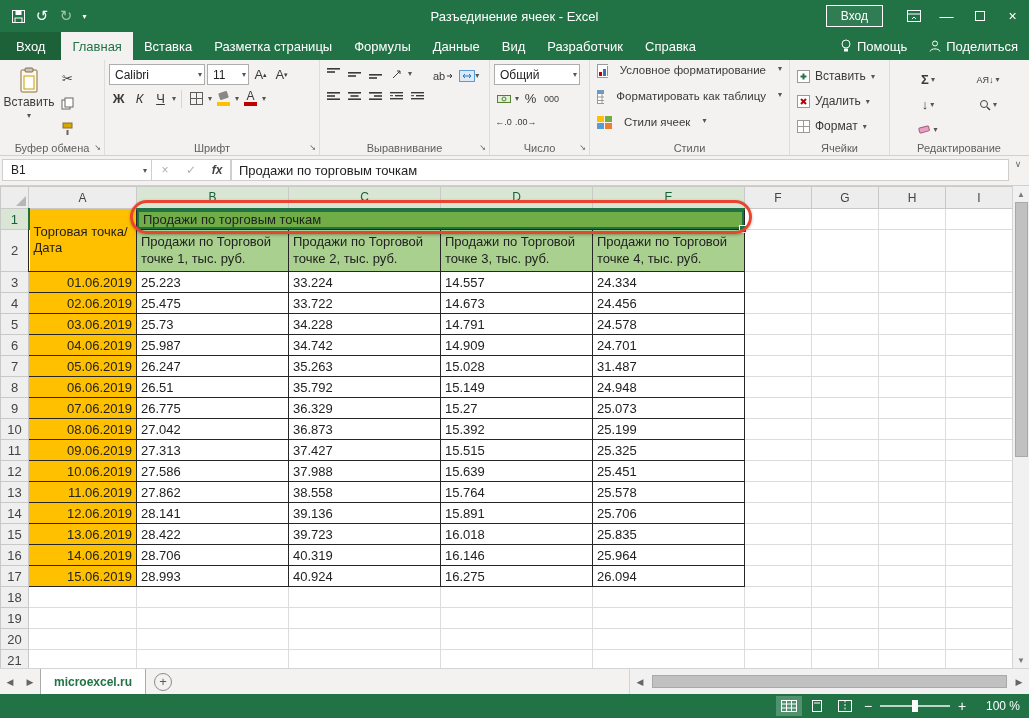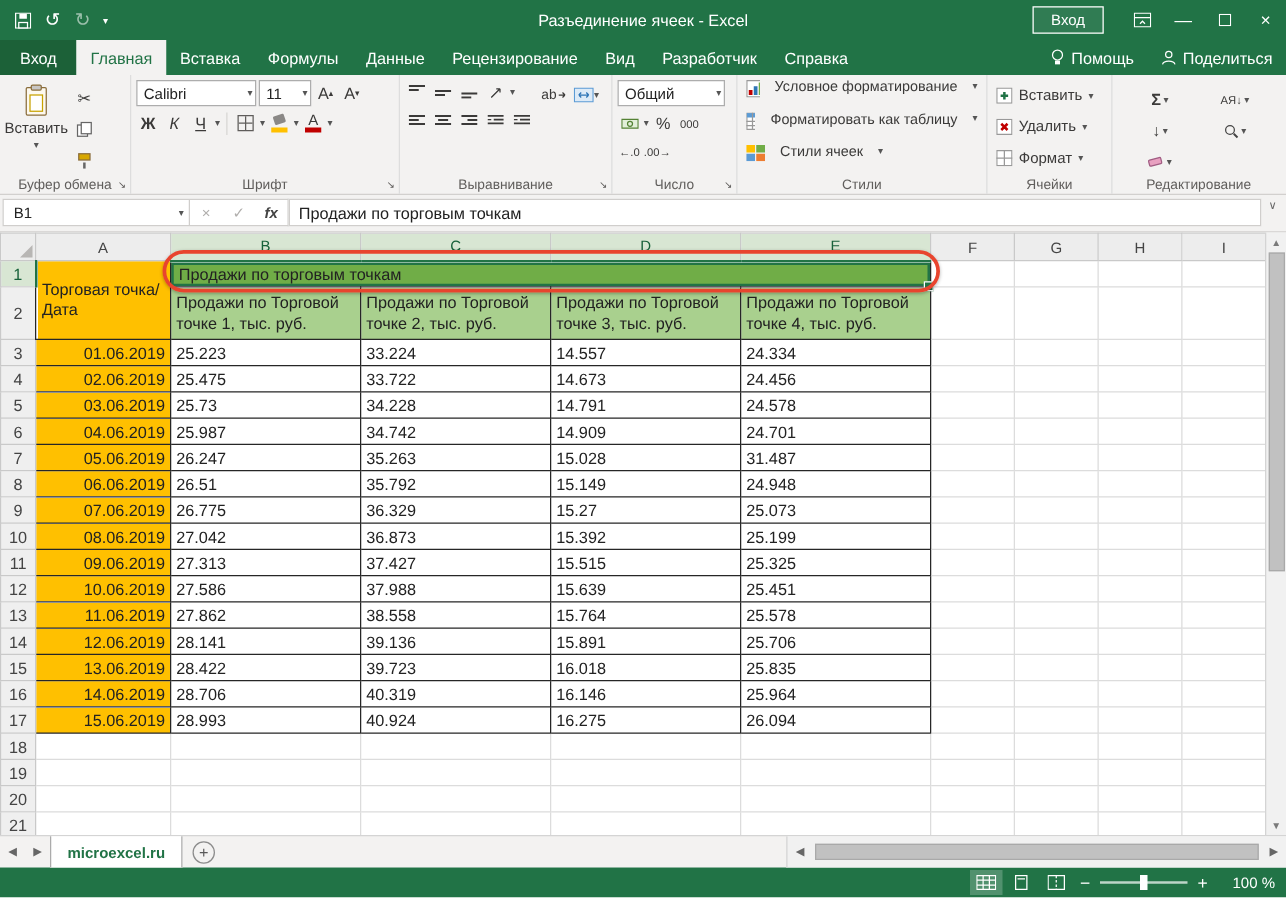--- a/index.html
+++ b/index.html
@@ -143,23 +143,23 @@
         </span>
       <span class="winbtn">×</span>
     </div>
   </div>
 
   <div class="tabstrip">
     <div class="ftab">Вход</div>
     <div id="rtabs" style="display:flex">
         <div class="rtab active">Главная</div>
         <div class="rtab">Вставка</div>
+        <div class="rtab">Разметка страницы</div>
         <div class="rtab">Формулы</div>
         <div class="rtab">Данные</div>
-        <div class="rtab">Рецензирование</div>
         <div class="rtab">Вид</div>
         <div class="rtab">Разработчик</div>
         <div class="rtab">Справка</div>
       </div>
     <div class="tabspacer"></div>
     <div class="ttool">
       <svg width="12" height="14">
           <circle cx="6" cy="5" r="4" fill="none" stroke="#fff"></circle>
           <rect x="4" y="9.5" width="4" height="3" fill="#fff"></rect>
         </svg>

